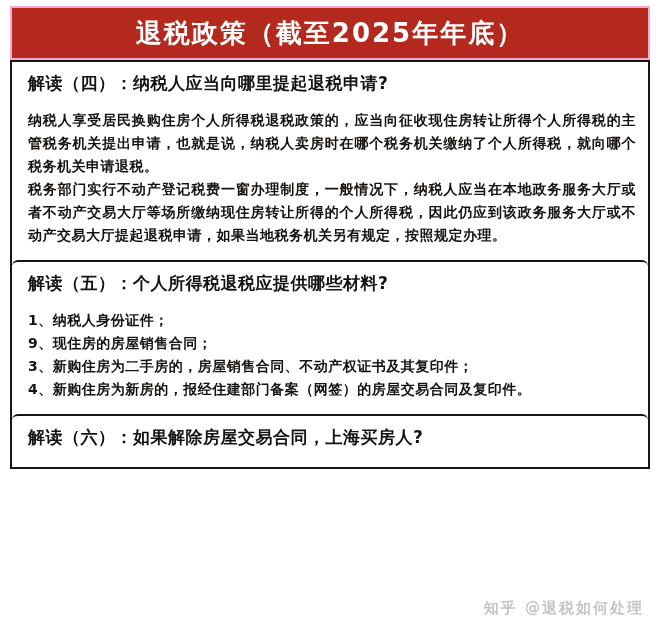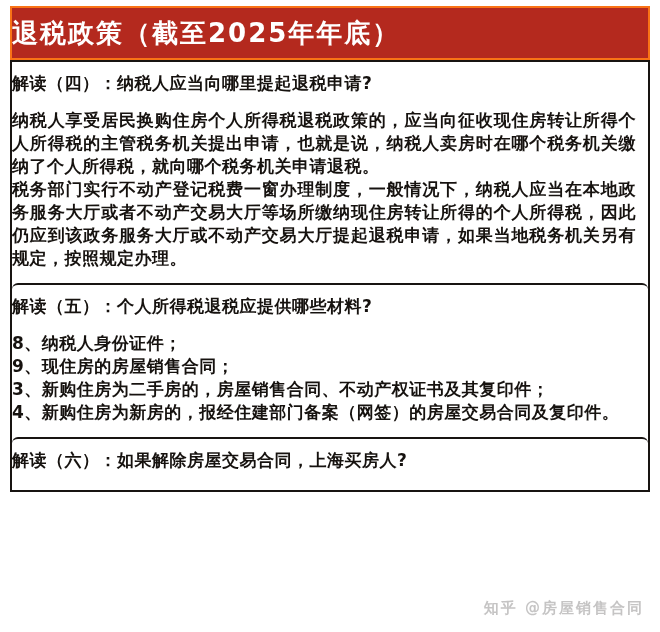--- a/index.html
+++ b/index.html
@@ -11,56 +11,56 @@
   .page{
     position:relative;
     width:660px;height:632px;
     background:#ffffff;
     box-sizing:border-box;
     padding:6px 10px 0 10px;
   }
   .banner{
     height:54px;
     background:#b4291e;
-    border:2px solid #f97316;
+    border:2px solid #f9a8d4;
     box-sizing:border-box;
-    display:flex;align-items:center;justify-content:flex-start;
+    display:flex;align-items:center;justify-content:center;
   }
   .banner-title{
     color:#ffffff;
     font-size:26px;
     font-weight:700;
     letter-spacing:2px;
     white-space:nowrap;
   }
   .content-box{
     border:2px solid #181411;
     border-top:2px solid #181411;
     background:#ffffff;
     box-sizing:border-box;
   }
   .section{
-    padding:8px 12px 4px 0;
+    padding:8px 12px 4px 16px;
     border-radius:6px;
   }
   .section + .section{
     border-top:2px solid #181411;
     margin-top:9px;
   }
   .sec-title{
     font-size:17px;
     font-weight:700;
     color:#16120f;
     letter-spacing:0.5px;
     margin:2px 0 14px 0;
     white-space:nowrap;
   }
   .body-text p{
     margin:0;
-    font-size:17px;
+    font-size:14px;
     font-weight:700;
     line-height:23px;
     letter-spacing:0.5px;
     color:#16120f;
     text-align:justify;
   }
   .watermark{
     position:absolute;
     right:16px;
     bottom:14px;
@@ -87,28 +87,28 @@
       <div class="sec-title">解读（四）：纳税人应当向哪里提起退税申请?</div>
       <div class="body-text">
         <p>纳税人享受居民换购住房个人所得税退税政策的，应当向征收现住房转让所得个人所得税的主管税务机关提出申请，也就是说，纳税人卖房时在哪个税务机关缴纳了个人所得税，就向哪个税务机关申请退税。</p>
         <p>税务部门实行不动产登记税费一窗办理制度，一般情况下，纳税人应当在本地政务服务大厅或者不动产交易大厅等场所缴纳现住房转让所得的个人所得税，因此仍应到该政务服务大厅或不动产交易大厅提起退税申请，如果当地税务机关另有规定，按照规定办理。</p>
       </div>
     </div>
 
     <div class="section">
       <div class="sec-title">解读（五）：个人所得税退税应提供哪些材料?</div>
       <div class="body-text">
-        <p>8、纳税人身份证件；</p>
+        <p>1、纳税人身份证件；</p>
         <p>9、现住房的房屋销售合同；</p>
         <p>3、新购住房为二手房的，房屋销售合同、不动产权证书及其复印件；</p>
         <p>4、新购住房为新房的，报经住建部门备案（网签）的房屋交易合同及复印件。</p>
       </div>
     </div>
 
     <div class="section">
       <div class="sec-title">解读（六）：如果解除房屋交易合同，上海买房人?</div>
     </div>
 
   </div>
 
-  <div class="watermark">知乎 @房屋销售合同</div>
+  <div class="watermark">知乎 @退税如何处理</div>
 
 </div>
 
 </body></html>

